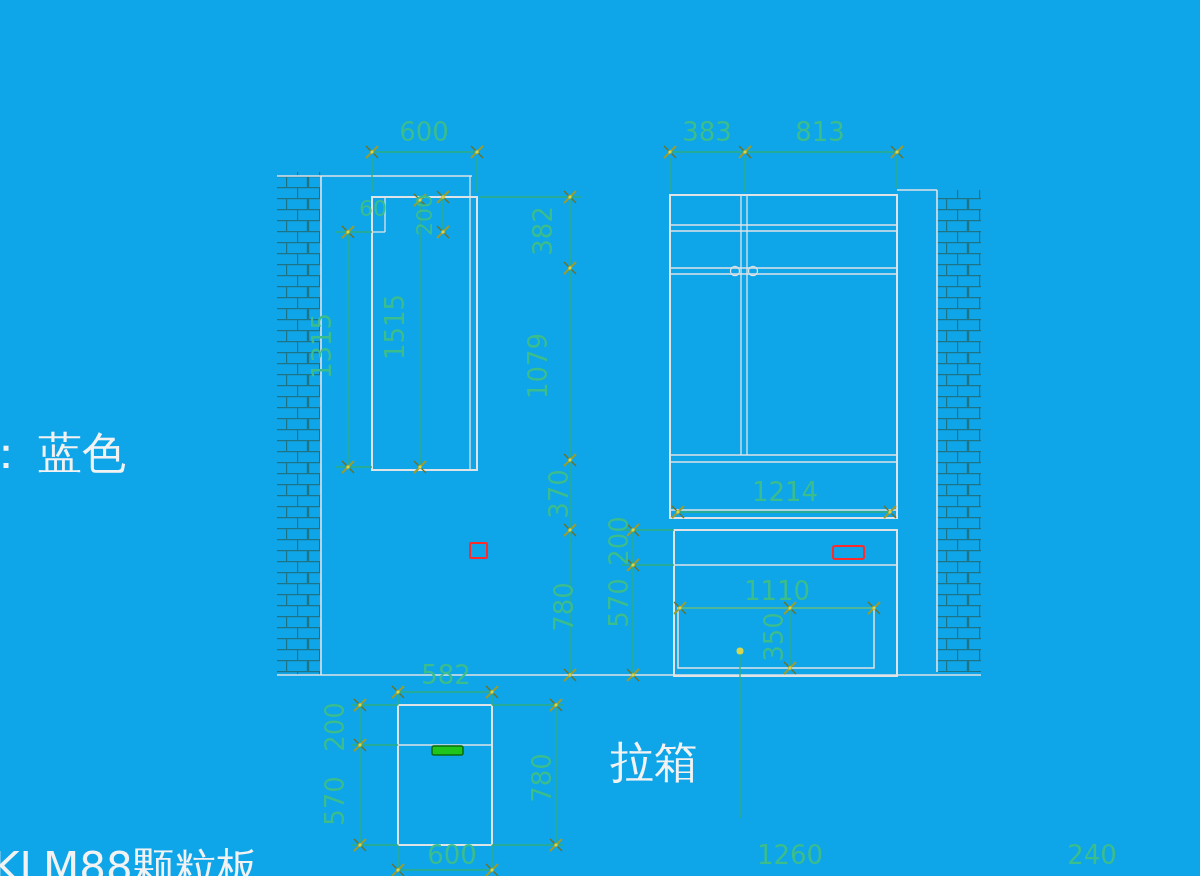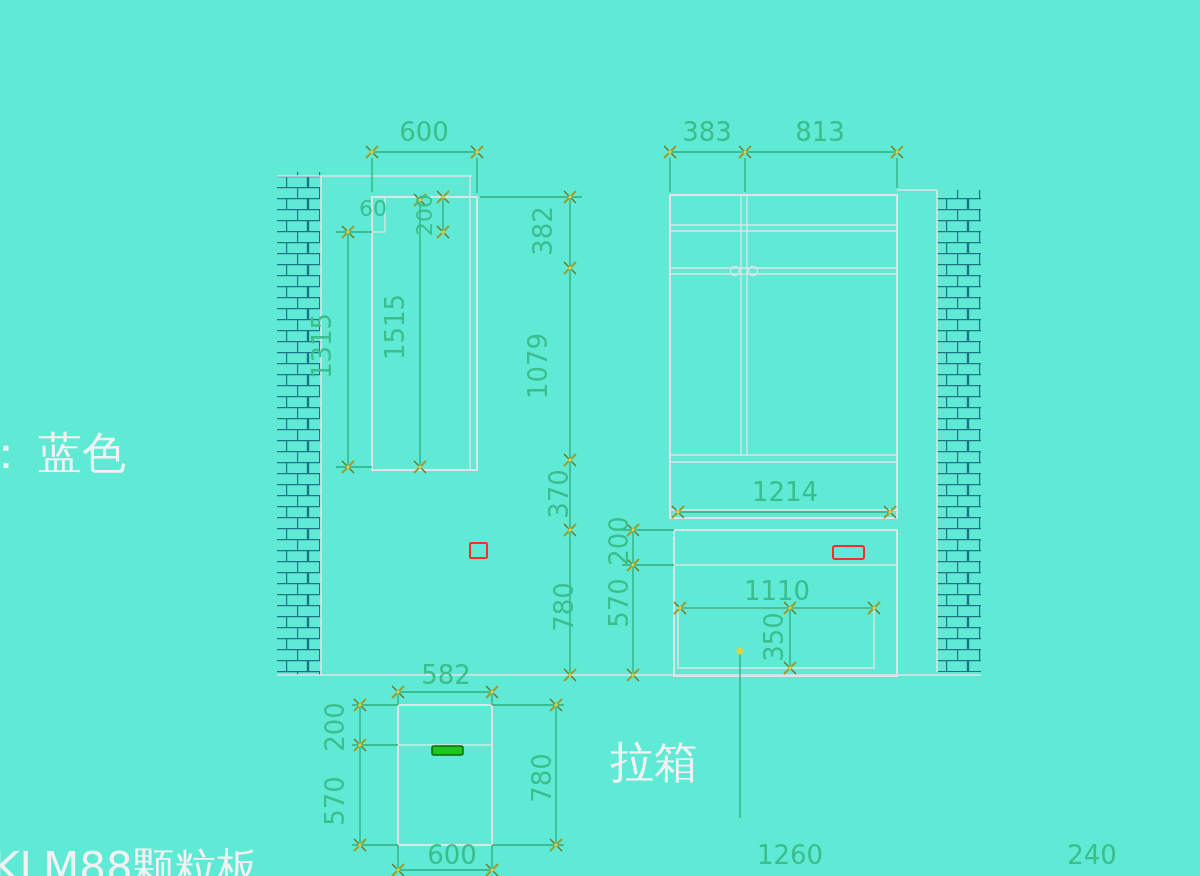--- a/index.html
+++ b/index.html
@@ -1,18 +1,18 @@
 <!DOCTYPE html>
 <html><head>
 <meta charset="utf-8">
 <style>
   html,body{margin:0;padding:0;background:#10161f;}
   .stage{
     position:relative;width:1200px;height:876px;overflow:hidden;
-    background:#5eead4;
+    background:#0ea5e9;
     font-family:"DejaVu Sans","Liberation Sans",sans-serif;
   }
   svg{display:block;}
   text{font-family:"DejaVu Sans","Liberation Sans",sans-serif;}
   .dimtxt{fill:#3cbd8c;font-size:26px;}
   .dimtxt-sm{fill:#3cbd8c;font-size:22px;}
   .cntxt{fill:#f2f2f2;font-size:44px;}
   .cntxt-mat{fill:#f2f2f2;font-size:42px;}
   .wline{stroke:#dfe3e6;fill:none;}
   .gline{stroke:#2fae7d;stroke-width:1.3;fill:none;}

